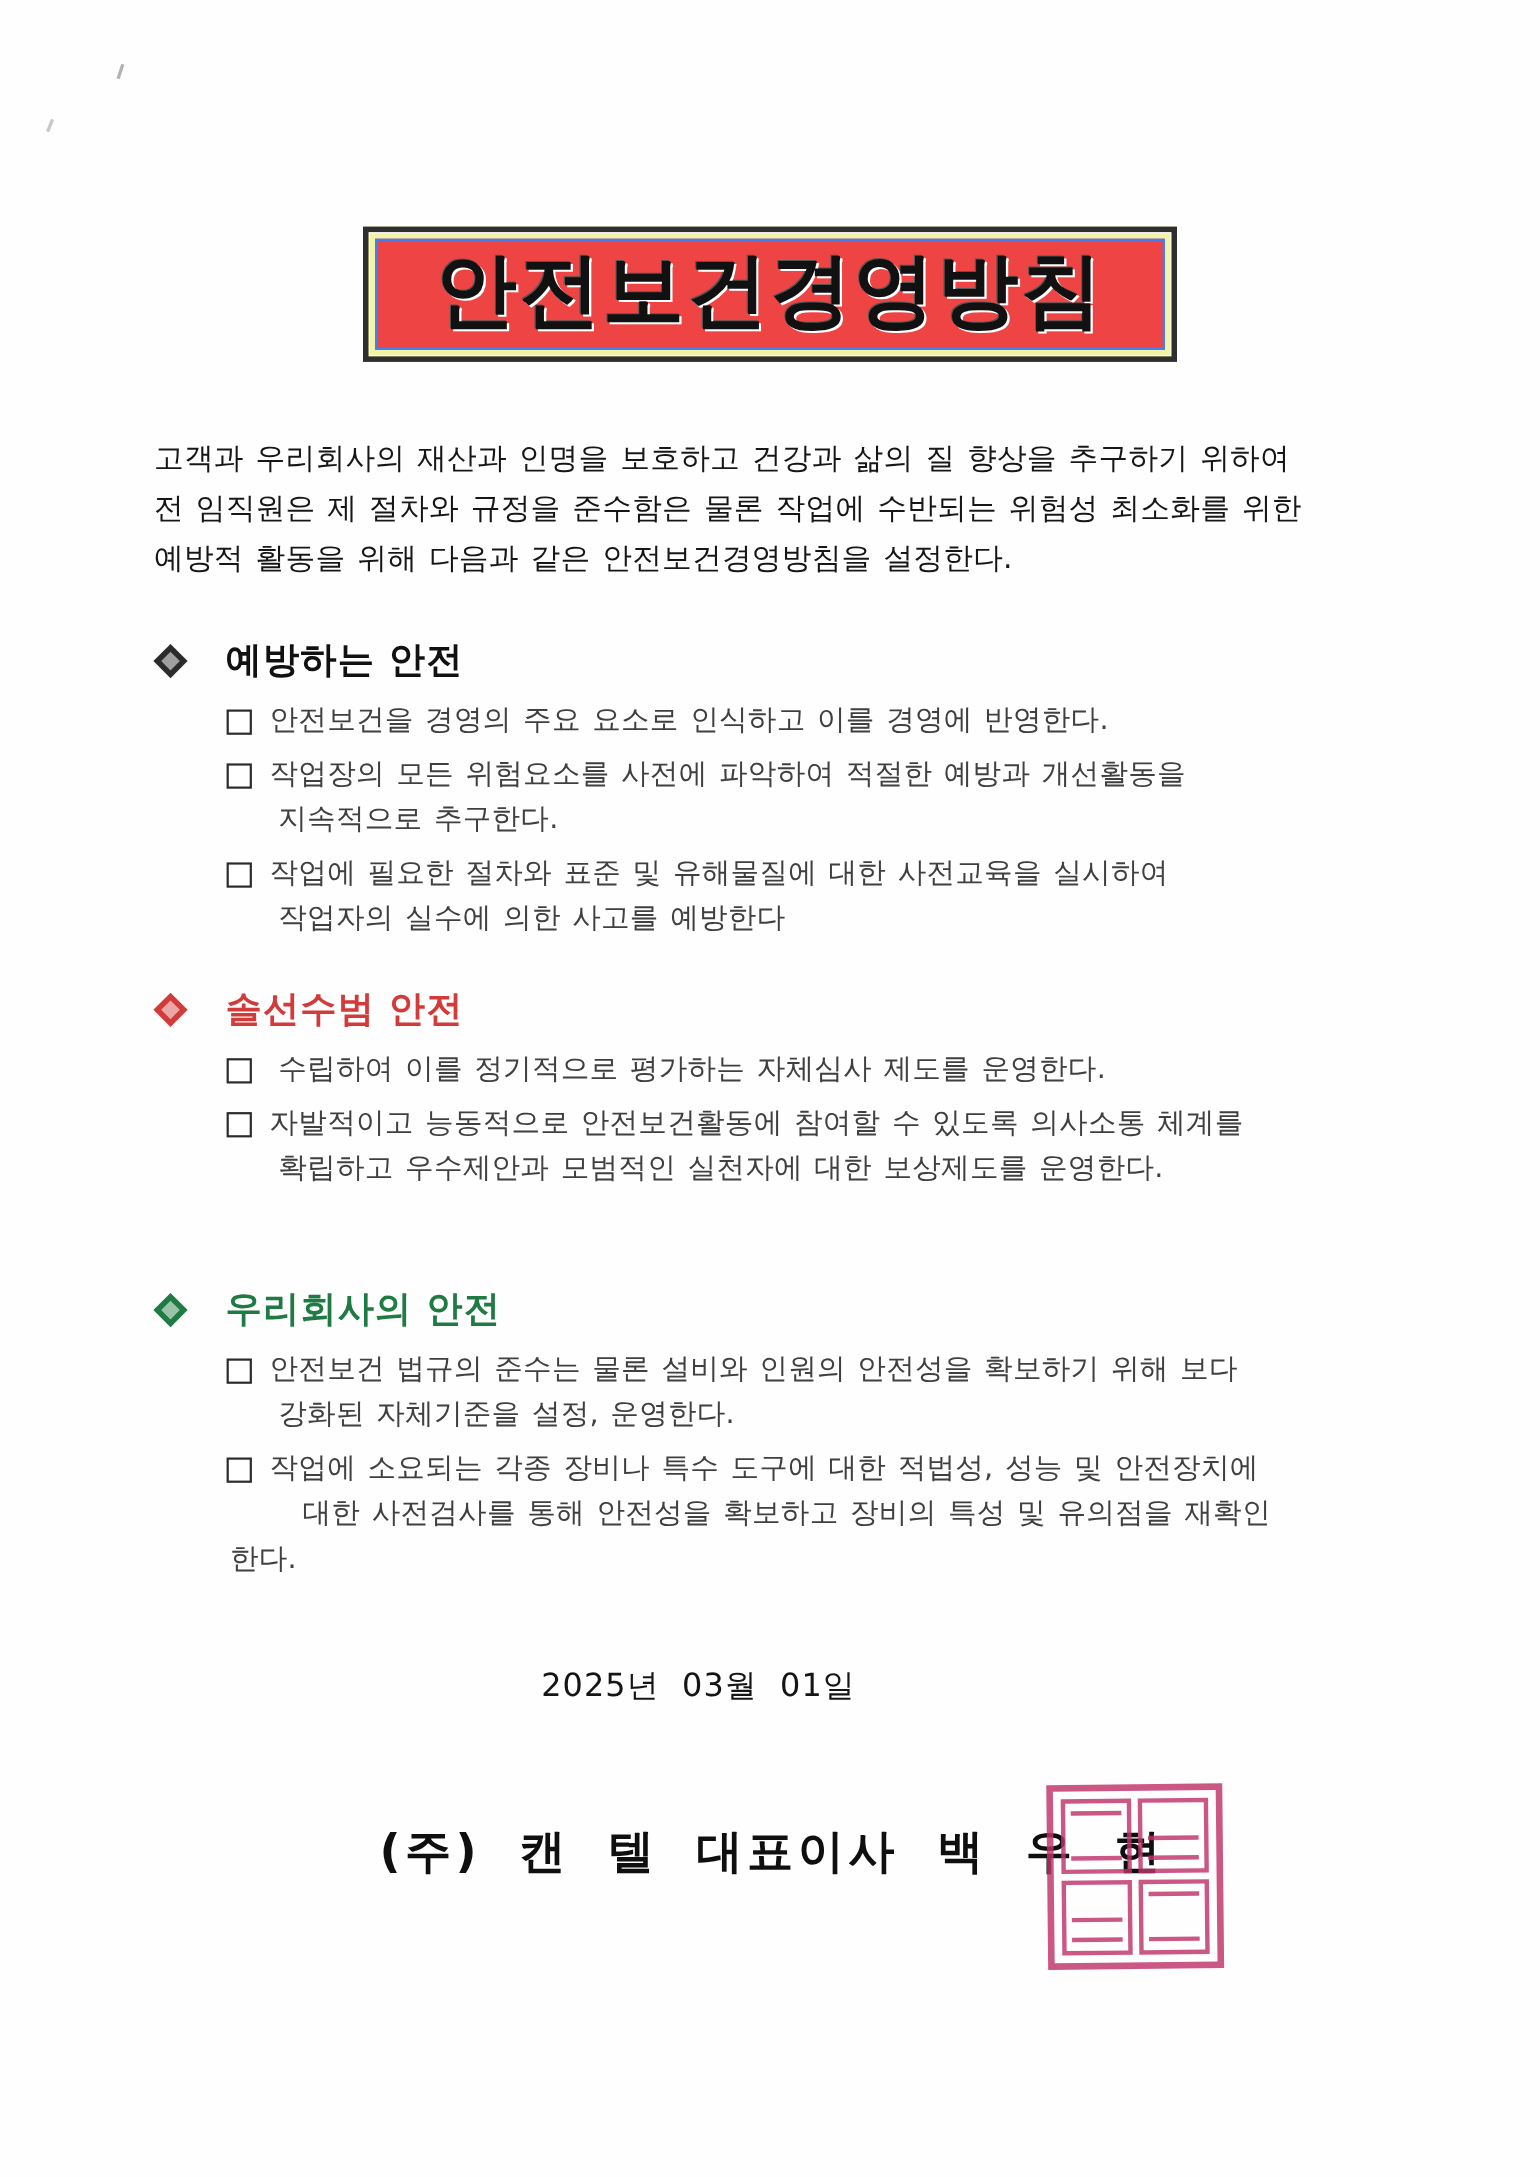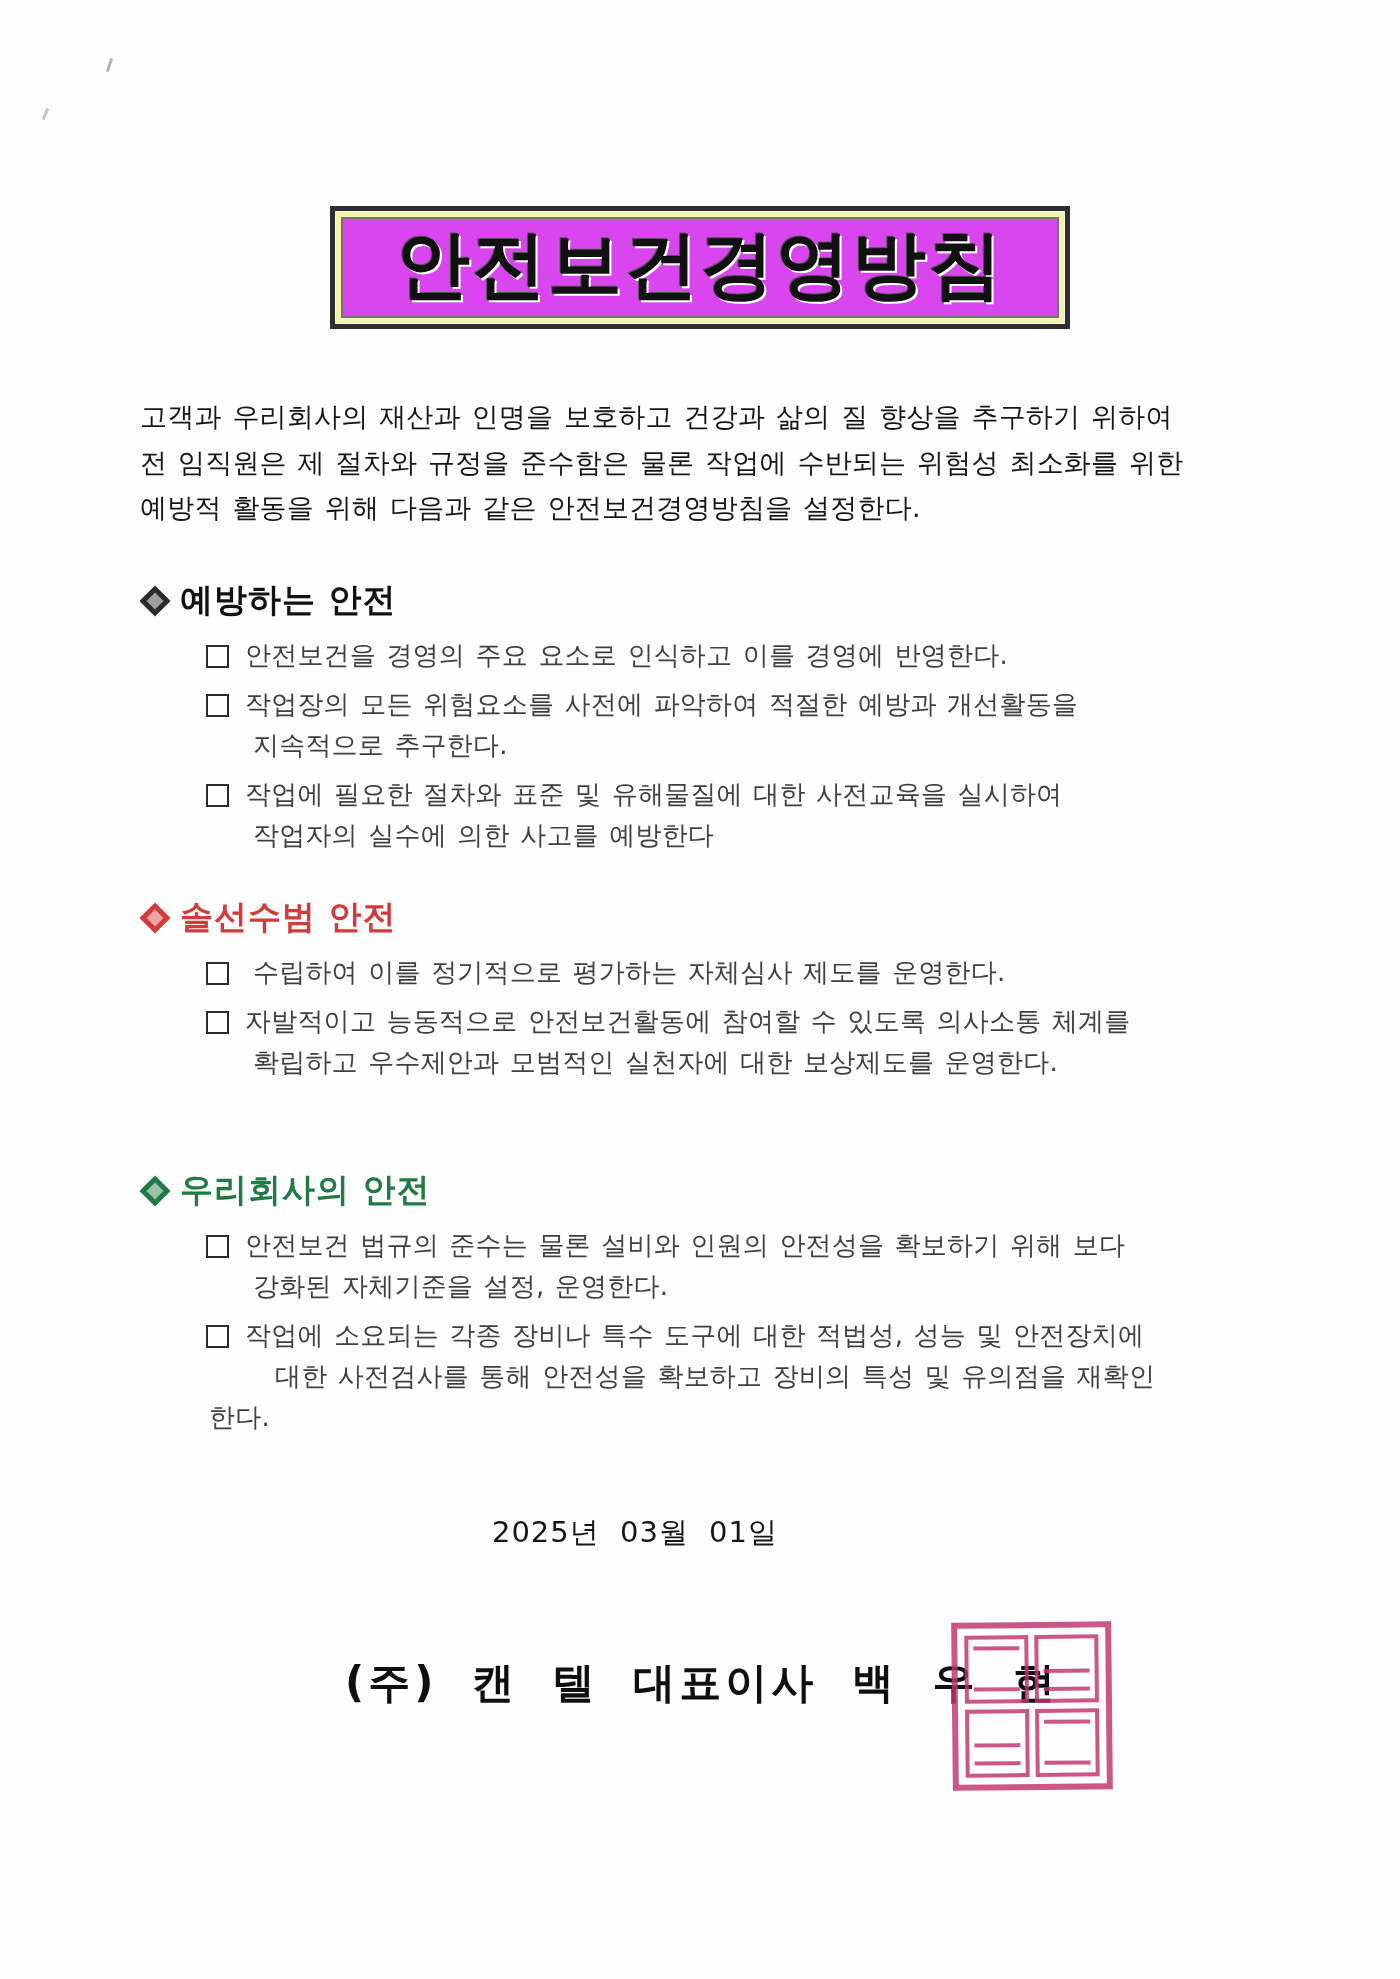--- a/index.html
+++ b/index.html
@@ -53,22 +53,22 @@
     top: 206px;
     width: 740px;
   }
   .title-box {
     border: 5px solid #2f2f2f;
     background: #f2f2a8;
     padding: 6px;
     box-shadow: 0 0 0 1px #ffffff inset;
   }
   .title-inner {
-    border: 2px solid #737373;
-    background: #d946ef;
+    border: 2px solid #3b82f6;
+    background: #ef4444;
     text-align: center;
     padding: 8px 0 14px 0;
   }
   .title-text {
     font-family: "DejaVu Sans", "Liberation Sans", sans-serif;
     font-size: 74px;
     font-weight: 700;
     letter-spacing: 2px;
     color: #111111;
     line-height: 1.02;
@@ -121,20 +121,21 @@
     position: absolute;
     left: 5px; top: 5px;
     width: 12px; height: 12px;
     background: rgba(255,255,255,.55);
   }
   .sec-title {
     font-size: 33px;
     font-weight: 700;
     letter-spacing: 1px;
     white-space: nowrap;
+    margin-left: 25px;
   }
 
   .items {
     margin: 0;
     padding: 0;
     list-style: none;
   }
   .item {
     display: flex;
     align-items: flex-start;

